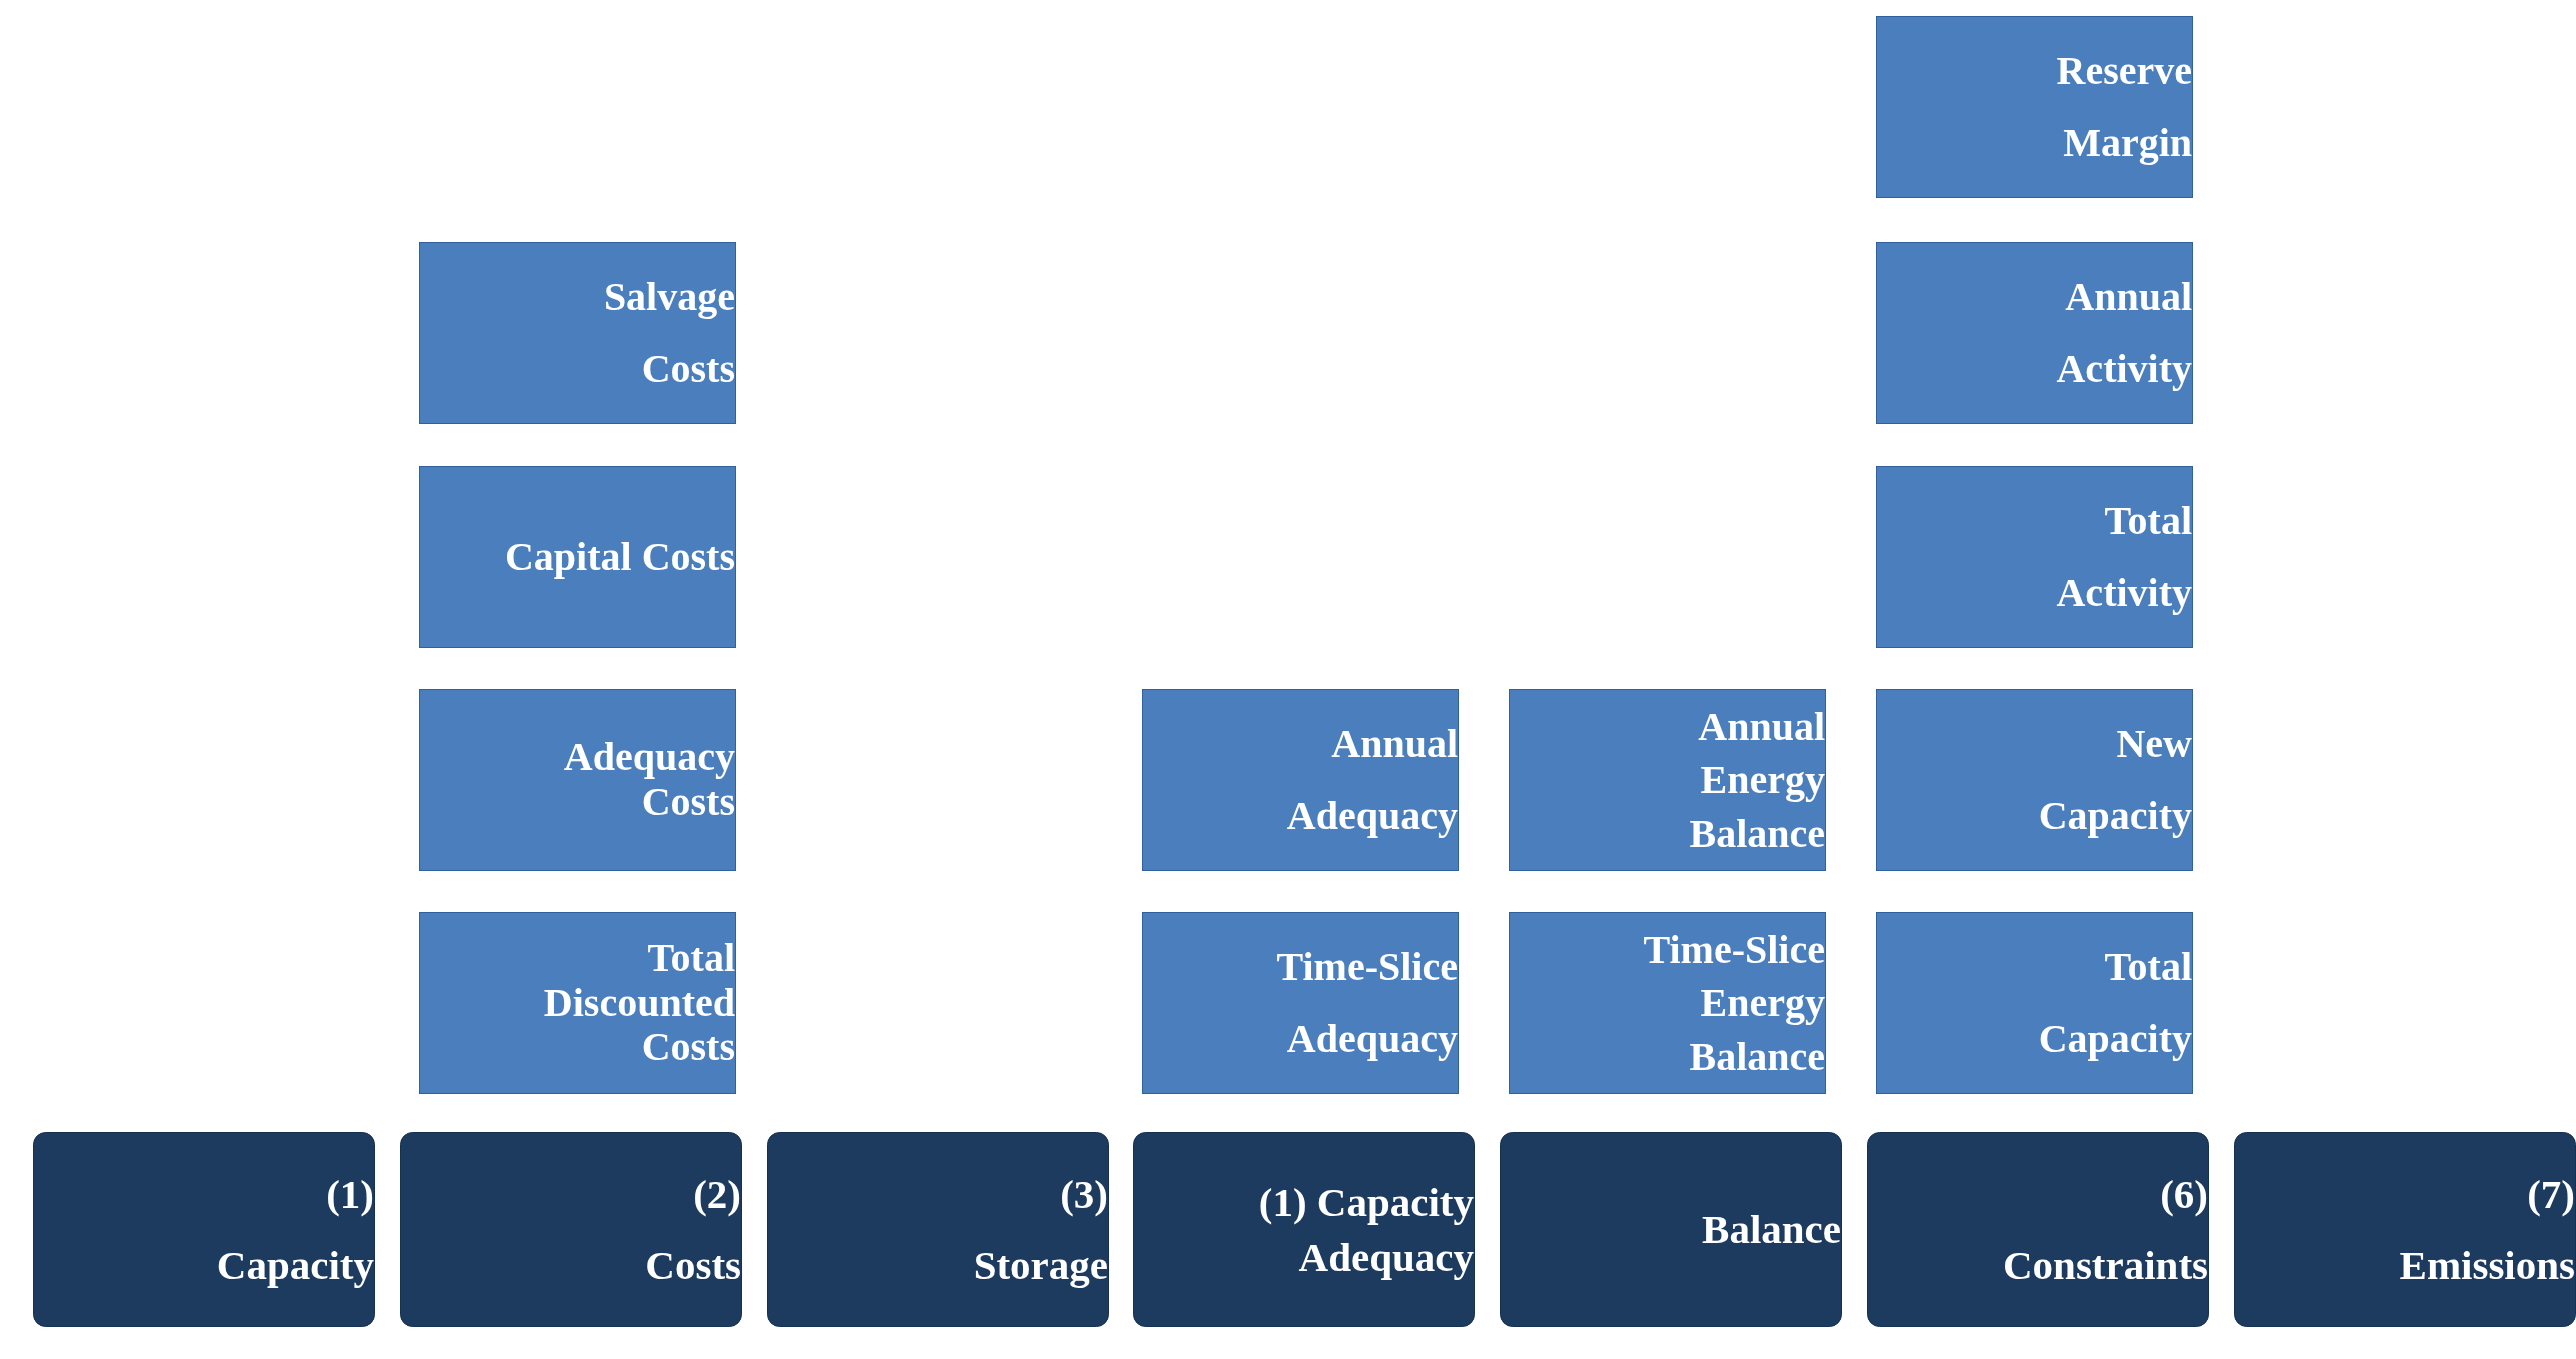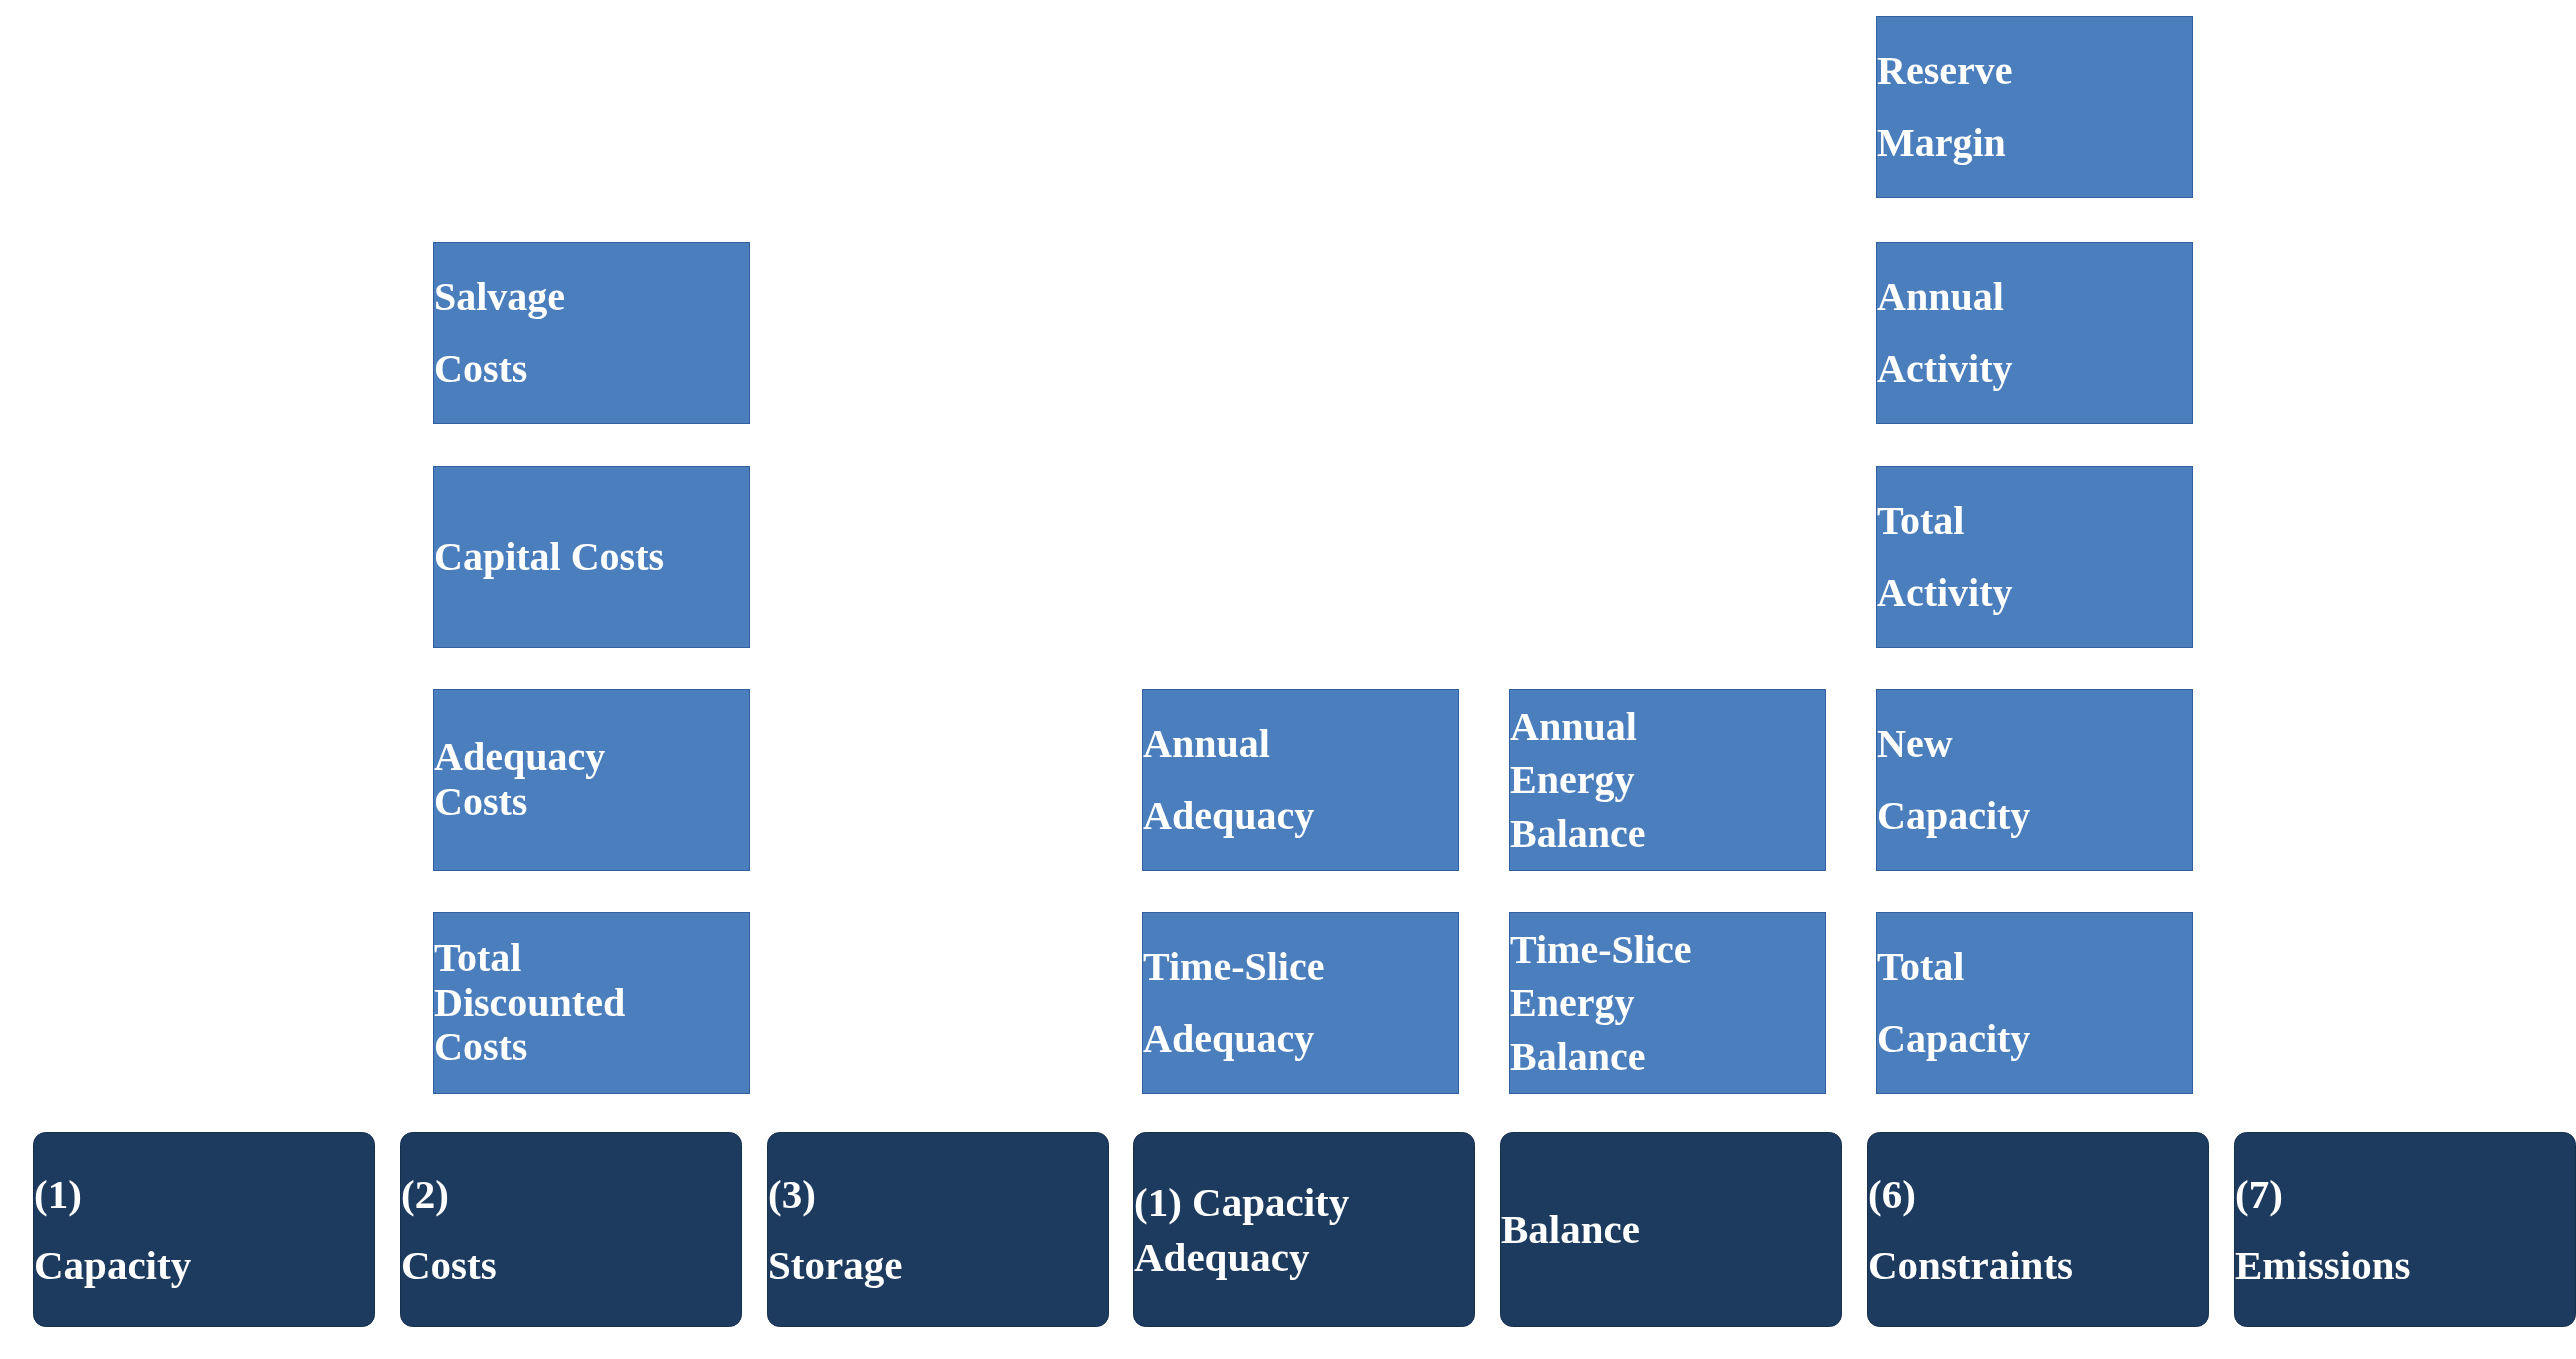--- a/index.html
+++ b/index.html
@@ -16,21 +16,21 @@
     position: relative;
     font-family: "Liberation Serif", "DejaVu Serif", serif;
     font-weight: bold;
     color: var(--text-color);
   }
   .box {
     position: absolute;
     display: flex;
     align-items: center;
     justify-content: center;
-    text-align: left;
+    text-align: right;
   }
   .label { width: 100%; }
   .label span { display: block; }
 
   .light {
     width: 317px;
     height: 182px;
     background: var(--light-fill);
     border: 1.8px solid var(--light-border);
     font-size: 40px;
@@ -39,21 +39,21 @@
     width: 342px;
     height: 195px;
     background: var(--dark-fill);
     border: 1.8px solid var(--dark-border);
     border-radius: 12.6px;
     font-size: 41px;
     top: 1132px;
   }
 
   
-  .c2l { left: 433px; }
+  .c2l { left: 419px; }
   .c4l { left: 1142px; }
   .c5l { left: 1509px; }
   .c6l { left: 1876px; }
 
   
   .rA { top: 16px; }
   .rB { top: 242px; }
   .rC { top: 466px; }
   .rD { top: 689px; }
   .rE { top: 912px; }

